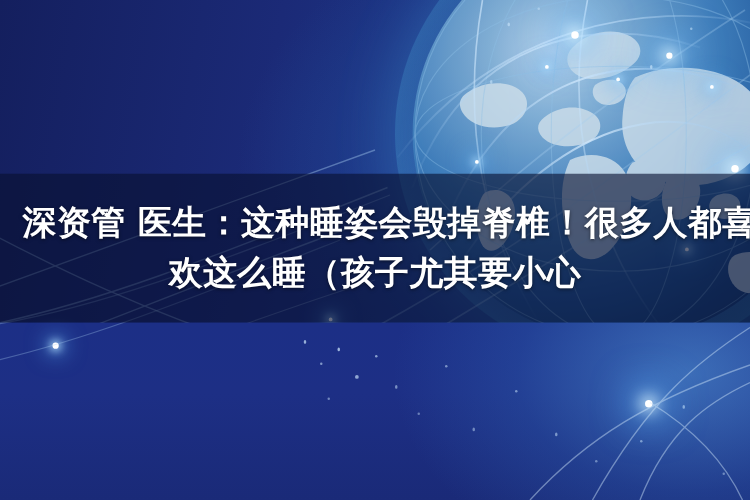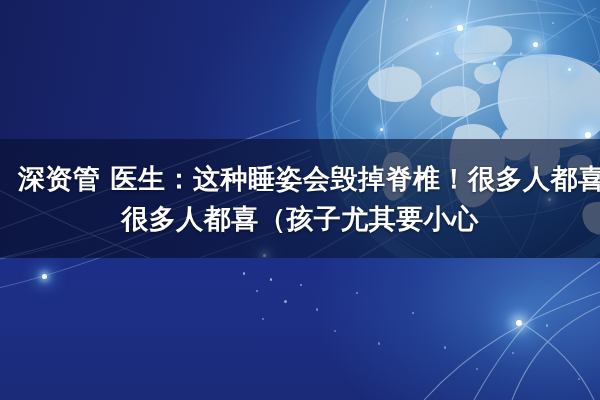--- a/index.html
+++ b/index.html
@@ -312,16 +312,16 @@
         <path d="M-20 262 C70 250 170 212 312 156"></path>
         <path d="M-20 292 C60 276 150 240 272 192"></path>
       </g>
     </svg>
   </div>
 
   <div class="bg-band"></div>
 
   <div class="title-block">
     <div class="title-line l1">深资管 医生：这种睡姿会毁掉脊椎！很多人都喜</div>
-    <div class="title-line l2">很多人都喜（孩子尤其要小心</div>
+    <div class="title-line l2">欢这么睡（孩子尤其要小心</div>
   </div>
 
 </div>
 
 </body></html>

